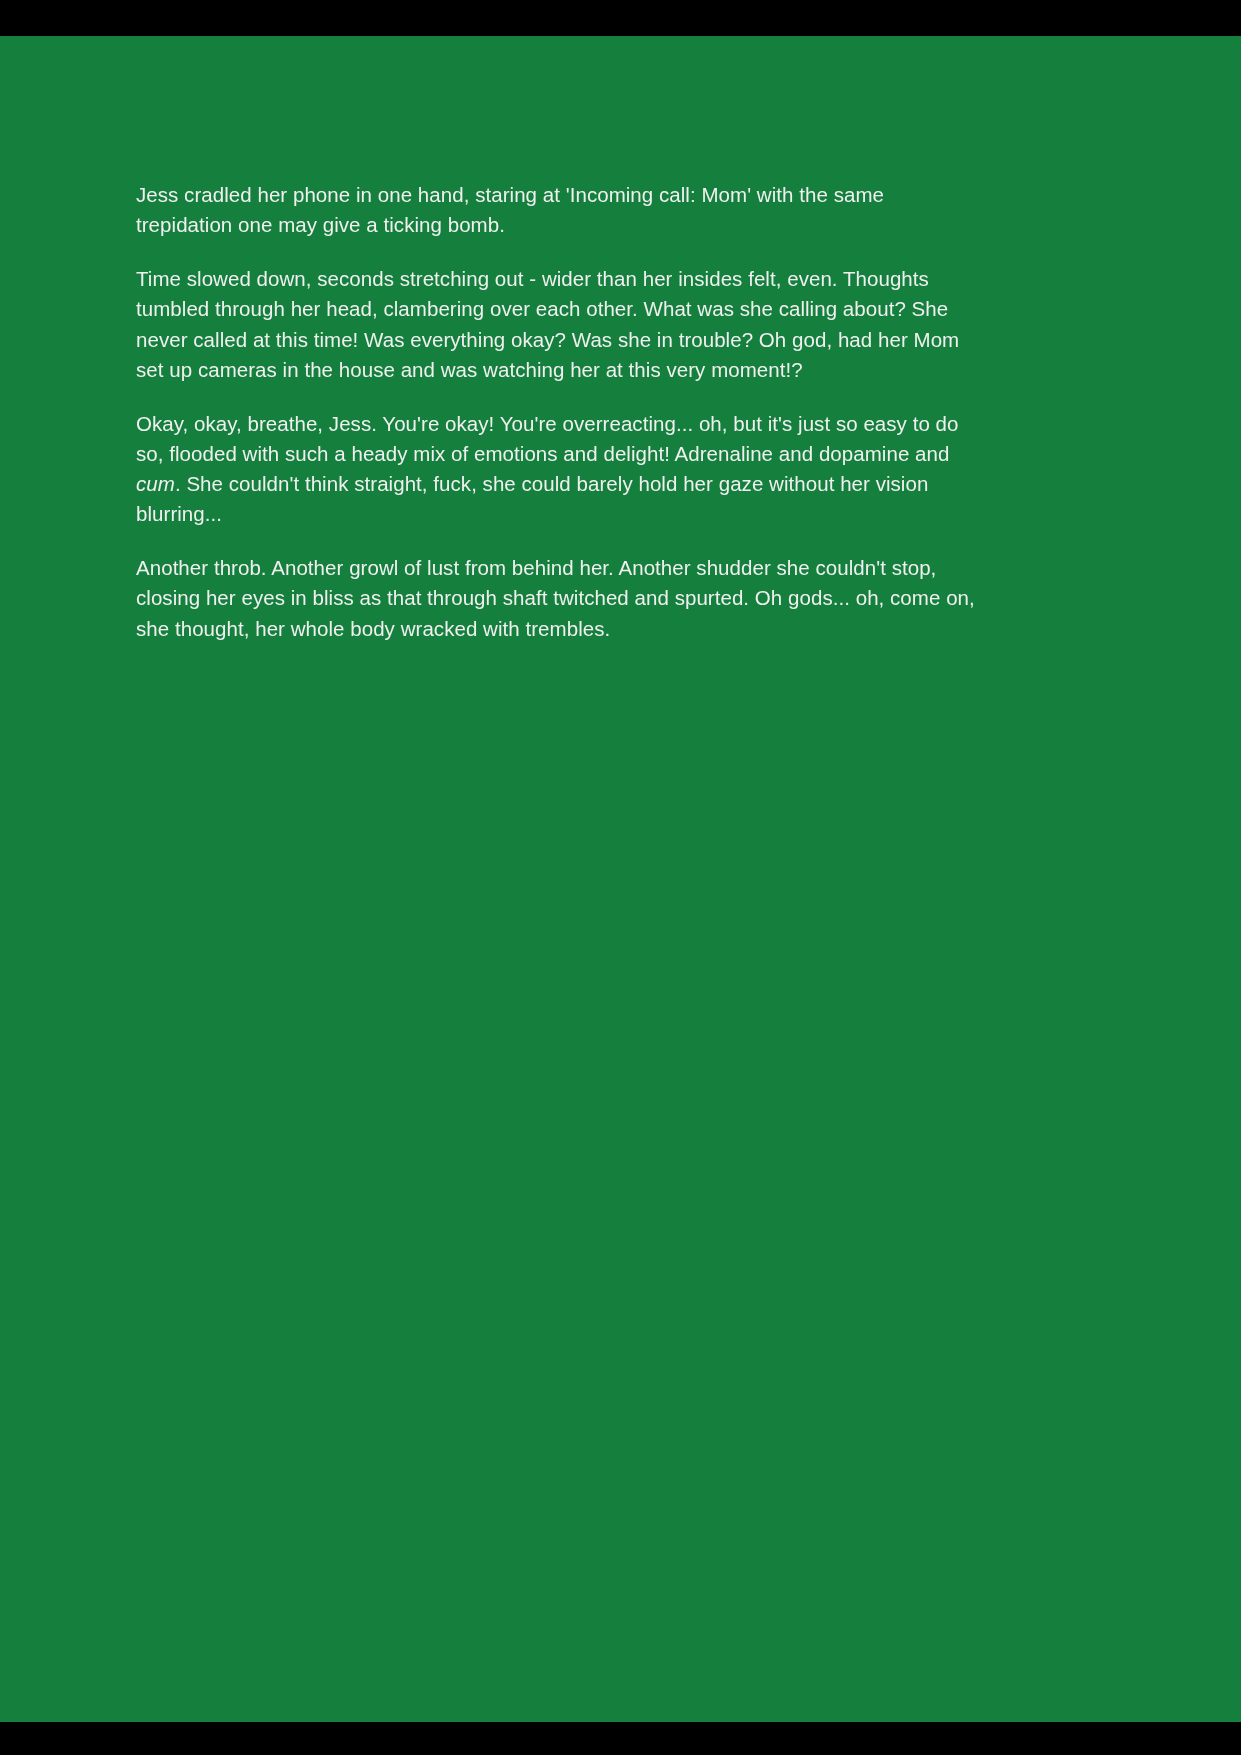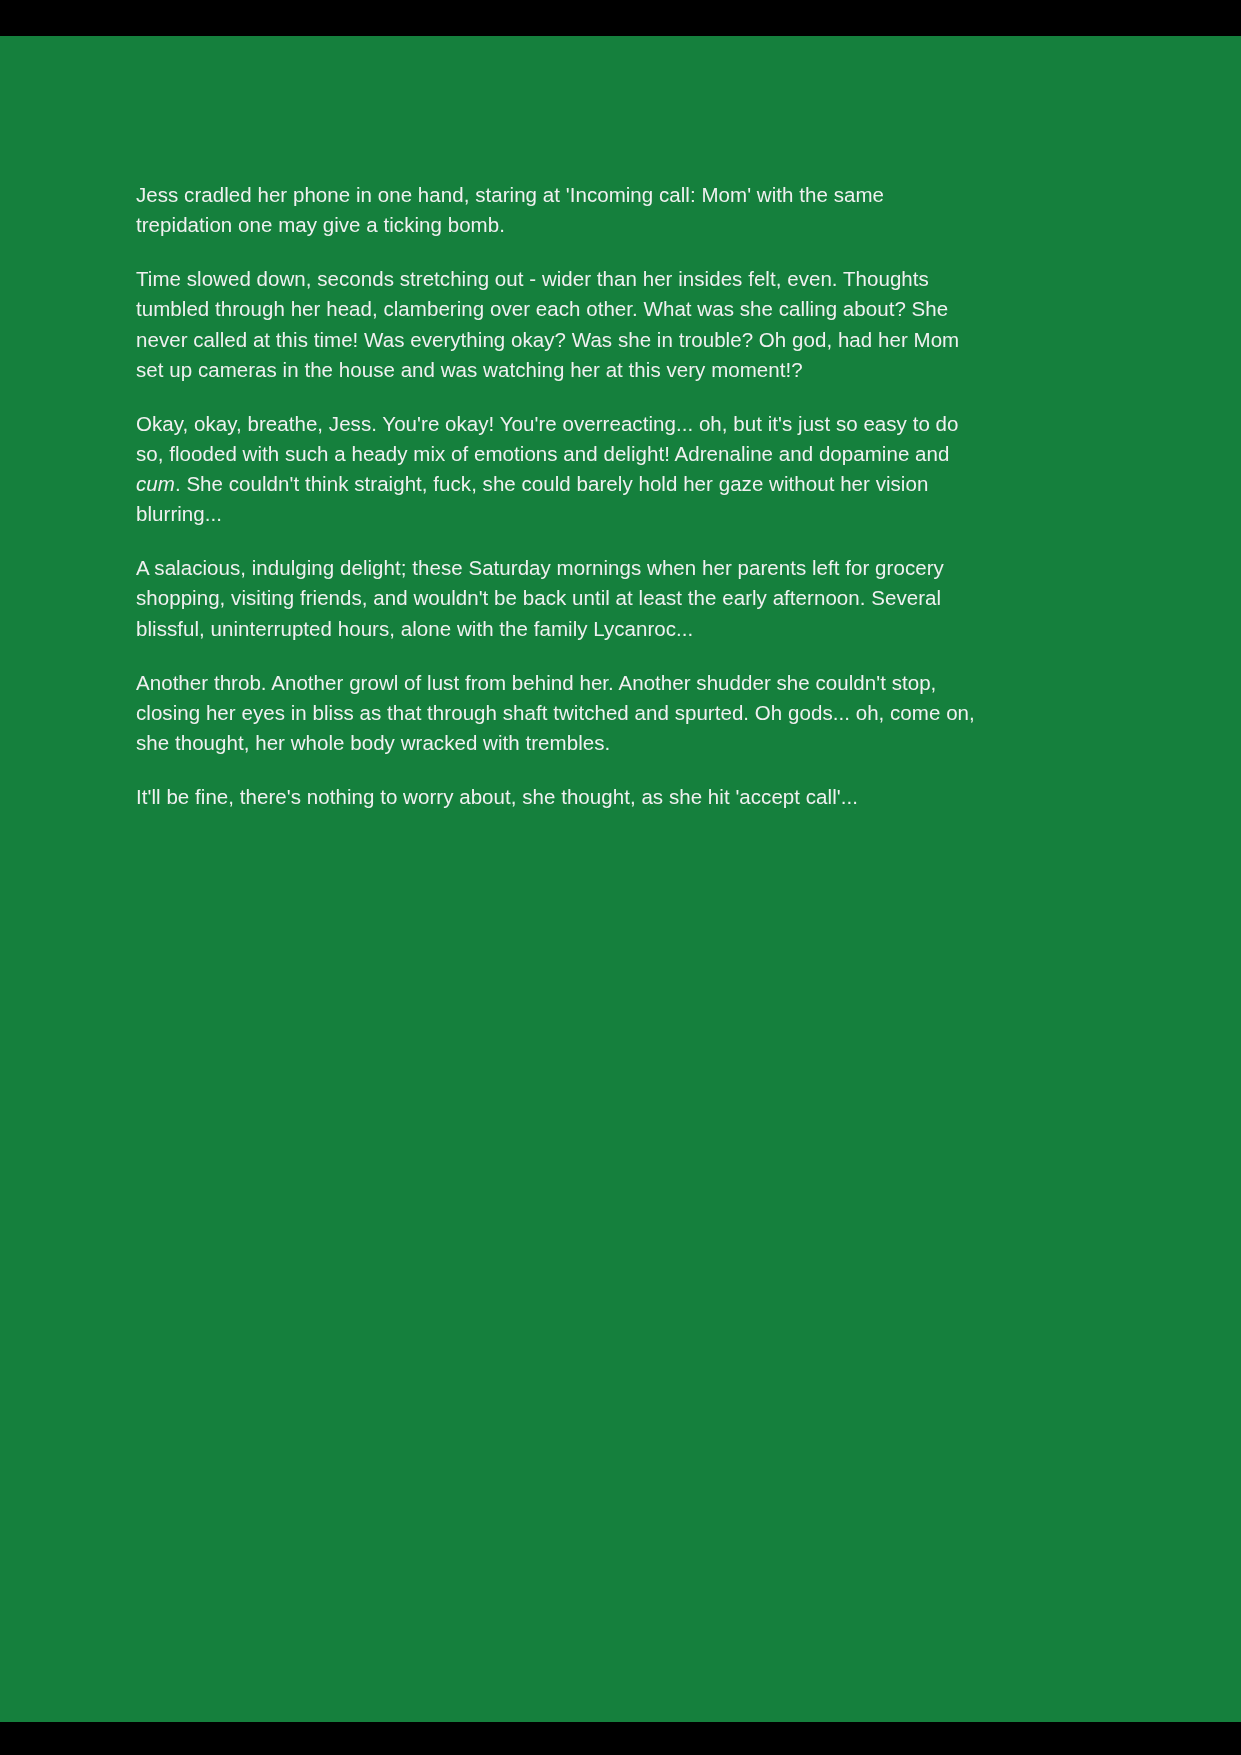--- a/index.html
+++ b/index.html
@@ -47,17 +47,15 @@
   }
 </style>
 </head>
 <body>
 
 <div class="page">
   <div class="doc-body">
     <p class="para">Jess cradled her phone in one hand, staring at 'Incoming call: Mom' with the same trepidation one may give a ticking bomb.</p>
     <p class="para">Time slowed down, seconds stretching out - wider than her insides felt, even. Thoughts tumbled through her head, clambering over each other. What was she calling about? She never called at this time! Was everything okay? Was she in trouble? Oh god, had her Mom set up cameras in the house and was watching her at this very moment!?</p>
     <p class="para"><span>Okay, okay, breathe, Jess. You're okay! You're overreacting... oh, but it's just so easy to do so, flooded with such a heady mix of emotions and delight! Adrenaline and dopamine and </span><em>cum</em><span>. She couldn't think straight, fuck, she could barely hold her gaze without her vision blurring...</span></p>
-    <p class="para">A salacious, indulging delight; these Saturday mornings when her parents left for grocery shopping, visiting friends, and wouldn't be back until at least the early afternoon. Several blissful, uninterrupted hours, alone with the family Lycanroc...</p>
     <p class="para">Another throb. Another growl of lust from behind her. Another shudder she couldn't stop, closing her eyes in bliss as that through shaft twitched and spurted. Oh gods... oh, come on, she thought, her whole body wracked with trembles.</p>
-    <p class="para">It'll be fine, there's nothing to worry about, she thought, as she hit 'accept call'...</p>
   </div>
 </div>
 
 </body></html>

